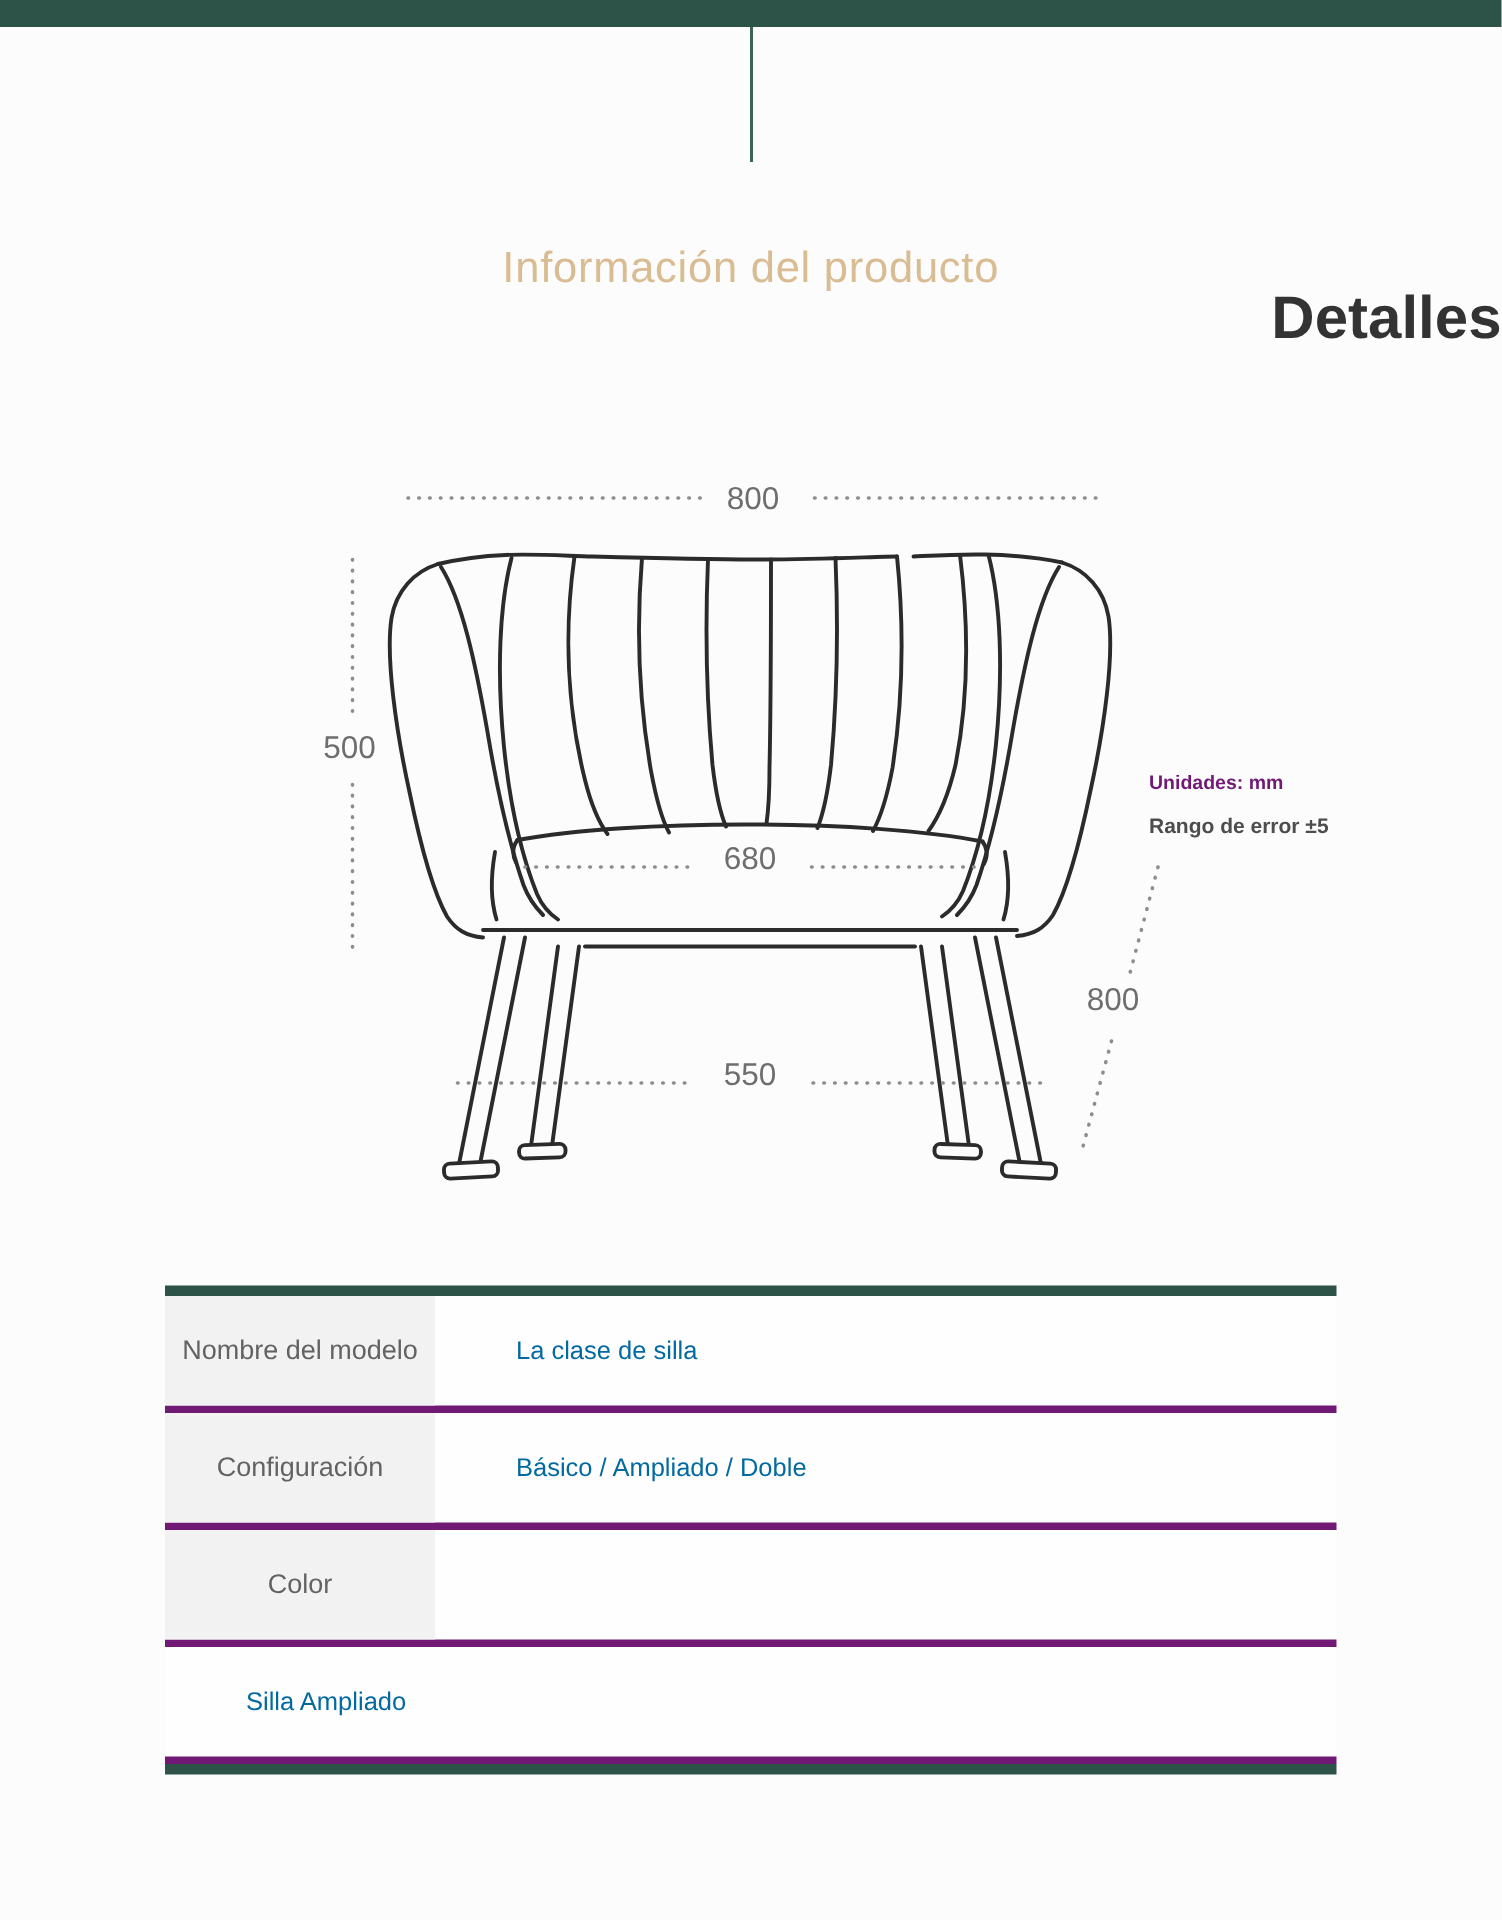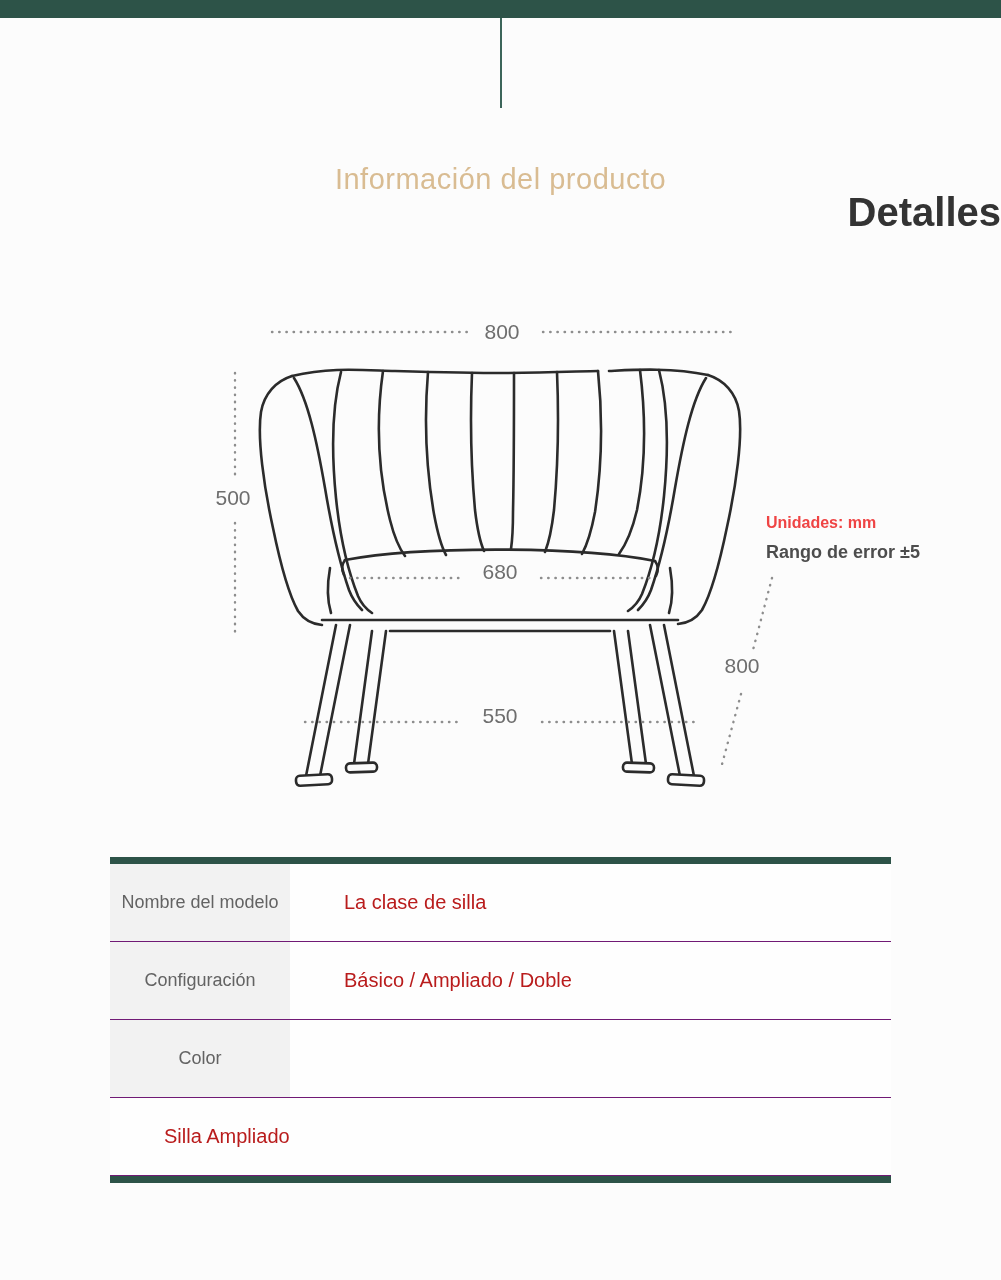--- a/index.html
+++ b/index.html
@@ -26,45 +26,45 @@
     position:absolute;left:0;top:190px;width:1001px;
     text-align:right;font-size:40px;font-weight:700;color:#333333;
   }
 
   
   .diagram-svg{position:absolute;left:0;top:0;width:1001px;height:1280px;}
 
   
   .units-note{
     position:absolute;left:766px;top:515px;
-    font-size:16px;font-weight:700;color:#ef4444;line-height:1;
+    font-size:13px;font-weight:700;color:#701a75;line-height:1;
   }
   .error-note{
     position:absolute;left:766px;top:543px;
-    font-size:18px;font-weight:700;color:#4d4d4d;line-height:1;
+    font-size:14px;font-weight:700;color:#4d4d4d;line-height:1;
   }
 
   
   .spec-table{
     position:absolute;left:110px;top:857px;width:781px;
   }
   .green-bar{width:100%;height:7px;background:#2d5348;}
   .spec-row{
     display:flex;height:78px;box-sizing:border-box;
-    border-bottom:1px solid #701a75;background:#fefefe;
+    border-bottom:5px solid #701a75;background:#fefefe;
   }
   .spec-row:last-of-type{border-bottom:none;}
   .spec-label{
     width:180px;flex:0 0 180px;background:#f2f2f2;
     display:flex;align-items:center;justify-content:center;
     font-size:18px;color:#636363;text-align:center;
   }
   .spec-value{
     flex:1;display:flex;align-items:center;
-    padding-left:54px;font-size:20px;color:#b91c1c;
+    padding-left:54px;font-size:17px;color:#0369a1;
   }
 </style>
 </head>
 <body>
 
 <div class="stage">
 
   <div class="top-band"></div>
   <div class="stem"></div>
 

